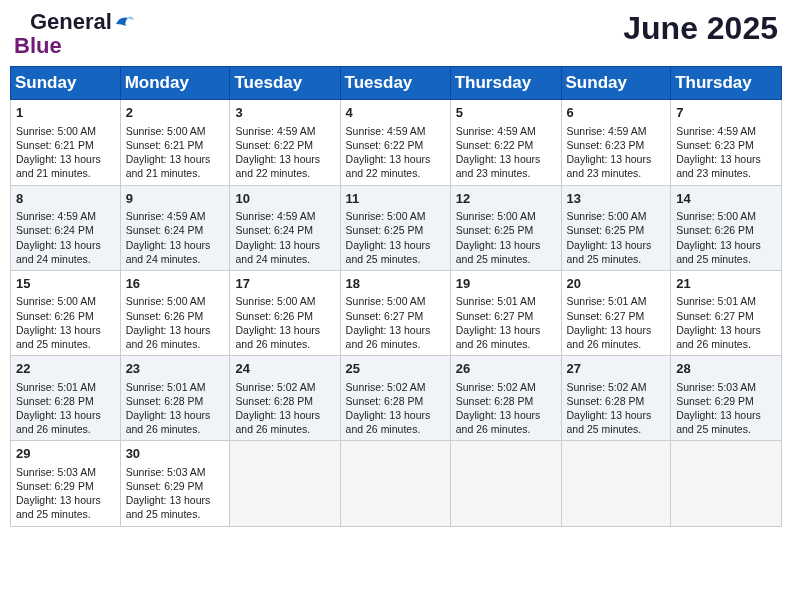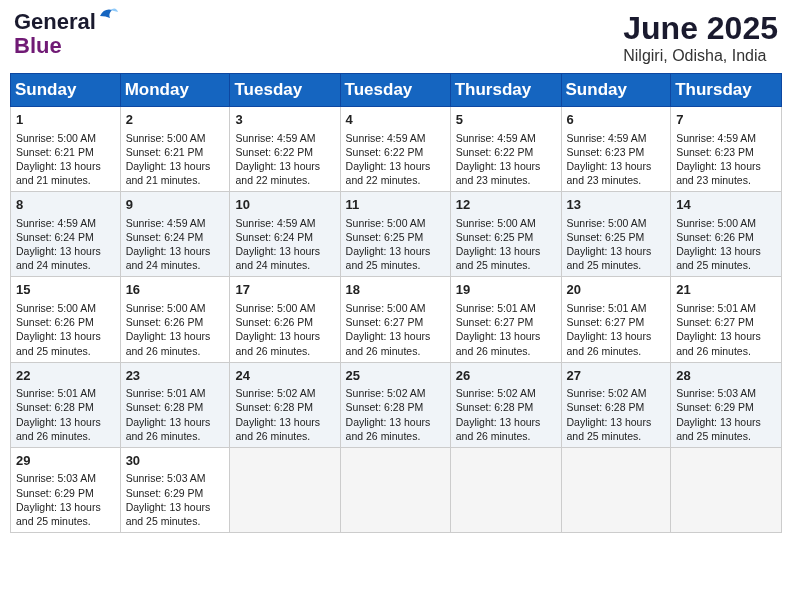--- a/index.html
+++ b/index.html
@@ -82,32 +82,31 @@
     }
     .row-shaded td {
       background: #f0f4f8;
     }
   </style>
 </head>
 <body>
 
 <div class="header-area">
   <div class="logo">
-    <div style="display:flex; align-items:flex-start;">
+    <div style="display:flex; align-items:flex-end;margin-left:16px;">
       <span class="logo-general">General</span>
       <svg width="22" height="20" viewBox="0 0 22 20" style="margin-left:2px; margin-top:-4px;">
         <path d="M2 10 Q6 2 14 4 Q10 8 12 12 Q8 10 2 10Z" fill="#1565c0"></path>
         <path d="M12 4 Q18 0 20 6 Q16 5 12 4Z" fill="#90caf9"></path>
       </svg>
     </div>
     <span class="logo-blue">Blue</span>
   </div>
   <div class="title-area">
     <div class="title-month">June 2025</div>
-    <div class="title-location">Nilgiri, Odisha, India</div>
   </div>
 </div>
 
 <table class="calendar">
   <thead>
     <tr>
     <th>Sunday</th>
         <th>Monday</th>
         <th>Tuesday</th>
         <th>Tuesday</th>

